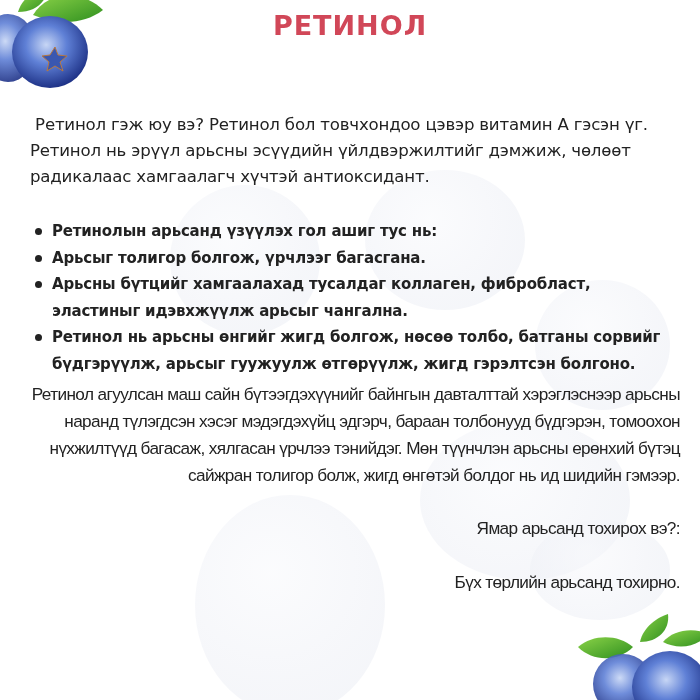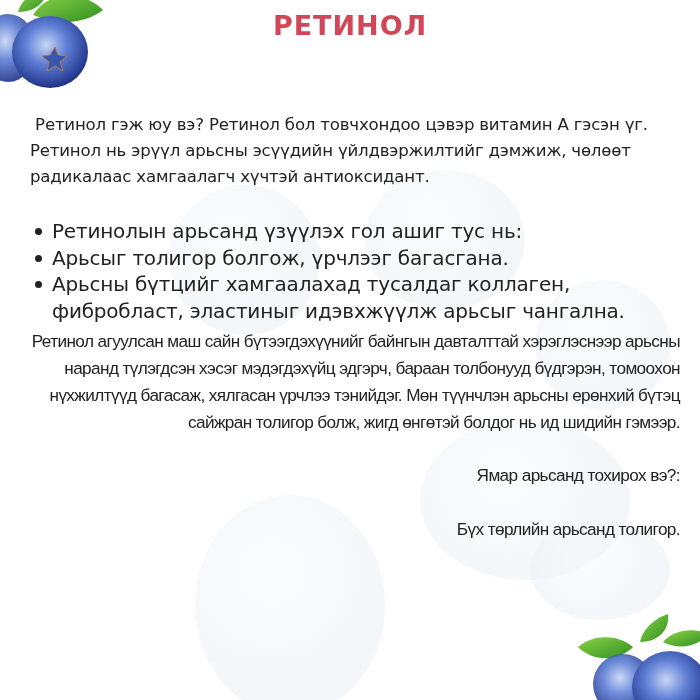--- a/index.html
+++ b/index.html
@@ -22,21 +22,21 @@
     }
     .berry-tl { position: absolute; left: -12px; top: -10px; width: 120px; height: 100px; }
     .berry-br { position: absolute; left: 578px; top: 612px; width: 130px; height: 95px; }
     .content { position: absolute; left: 30px; top: 76px; width: 650px; margin-top: 36px; }
     .intro {
       font-size: 16.6px; line-height: 26px; margin: 0; text-indent: 0;
       letter-spacing: -0.2px;
     }
     .benefits {
       list-style: none; margin: 28px 0 0 0; padding: 0 0 0 22px;
-      font-size: 20px; line-height: 26.5px; letter-spacing: -0.2px;
+      font-size: 15px; line-height: 26.5px; letter-spacing: -0.2px; font-weight: bold;
     }
     .benefits li { position: relative; padding-left: 0; }
     .benefits li::before {
       content: ""; position: absolute; left: -17px; top: 10px;
       width: 7px; height: 7px; border-radius: 50%; background: #222;
     }
     .para {
       margin: 4px 0 0 0; font-size: 16.6px; line-height: 27px; letter-spacing: -0.6px;
       font-family: "Liberation Sans", sans-serif; font-size: 17.2px; text-align: right;
     }
@@ -98,19 +98,20 @@
 
 <div class="title">РЕТИНОЛ</div>
 
 <div class="content">
   <p class="intro">&nbsp;Ретинол гэж юу вэ? Ретинол бол товчхондоо цэвэр витамин А гэсэн үг. Ретинол нь эрүүл арьсны эсүүдийн үйлдвэржилтийг дэмжиж, чөлөөт радикалаас хамгаалагч хүчтэй антиоксидант.</p>
 
   <ul class="benefits">
     <li>Ретинолын арьсанд үзүүлэх гол ашиг тус нь:</li>
     <li>Арьсыг толигор болгож, үрчлээг багасгана.</li>
     <li>Арьсны бүтцийг хамгаалахад тусалдаг коллаген, фибробласт, эластиныг идэвхжүүлж арьсыг чангална.</li>
+    <li>Ретинол нь арьсны өнгийг жигд болгож, нөсөө толбо, батганы сорвийг бүдгэрүүлж, арьсыг гуужуулж өтгөрүүлж, жигд гэрэлтсэн болгоно.</li>
   </ul>
 
   <p class="para">Ретинол агуулсан маш сайн бүтээгдэхүүнийг байнгын давталттай хэрэглэснээр арьсны наранд түлэгдсэн хэсэг мэдэгдэхүйц эдгэрч, бараан толбонууд бүдгэрэн, томоохон нүхжилтүүд багасаж, хялгасан үрчлээ тэнийдэг. Мөн түүнчлэн арьсны ерөнхий бүтэц сайжран толигор болж, жигд өнгөтэй болдог нь ид шидийн гэмээр.</p>
 
   <p class="question">Ямар арьсанд тохирох вэ?:</p>
-  <p class="answer">Бүх төрлийн арьсанд толигор.</p>
+  <p class="answer">Бүх төрлийн арьсанд тохирно.</p>
 </div>
 
 </body></html>

